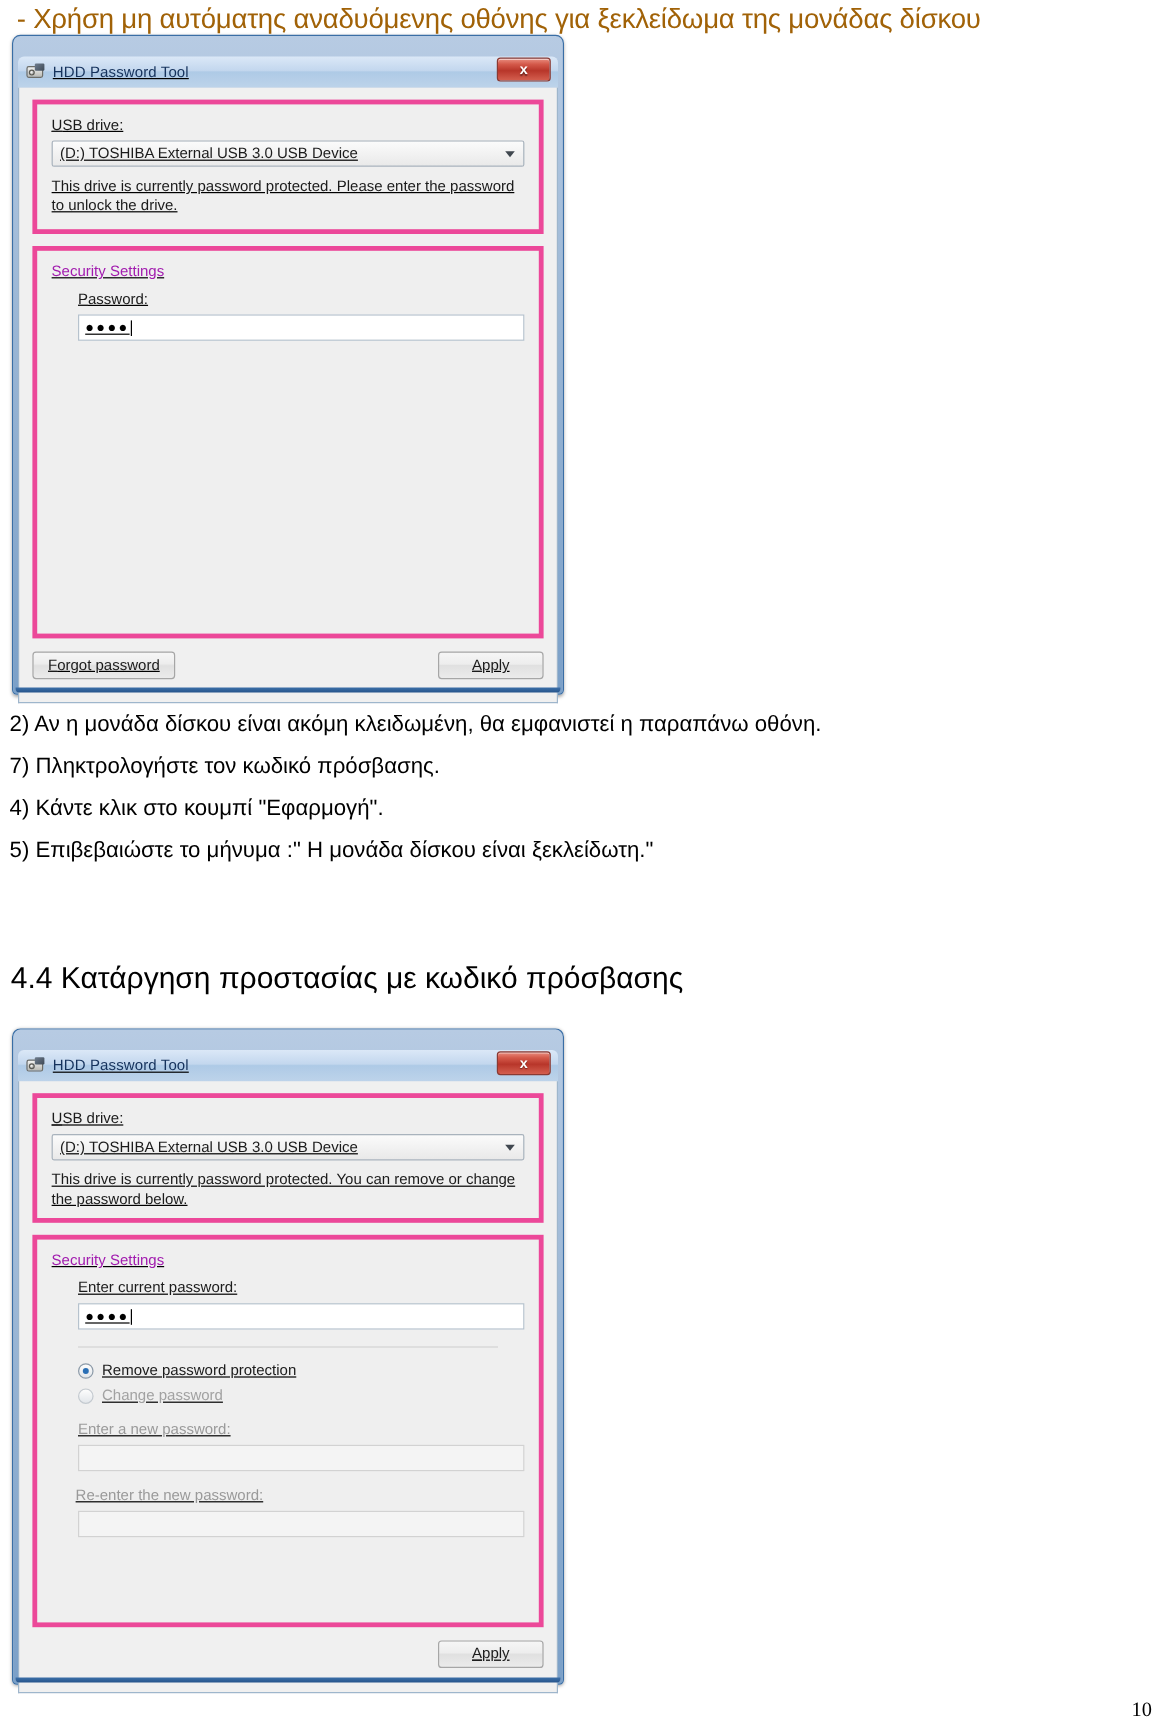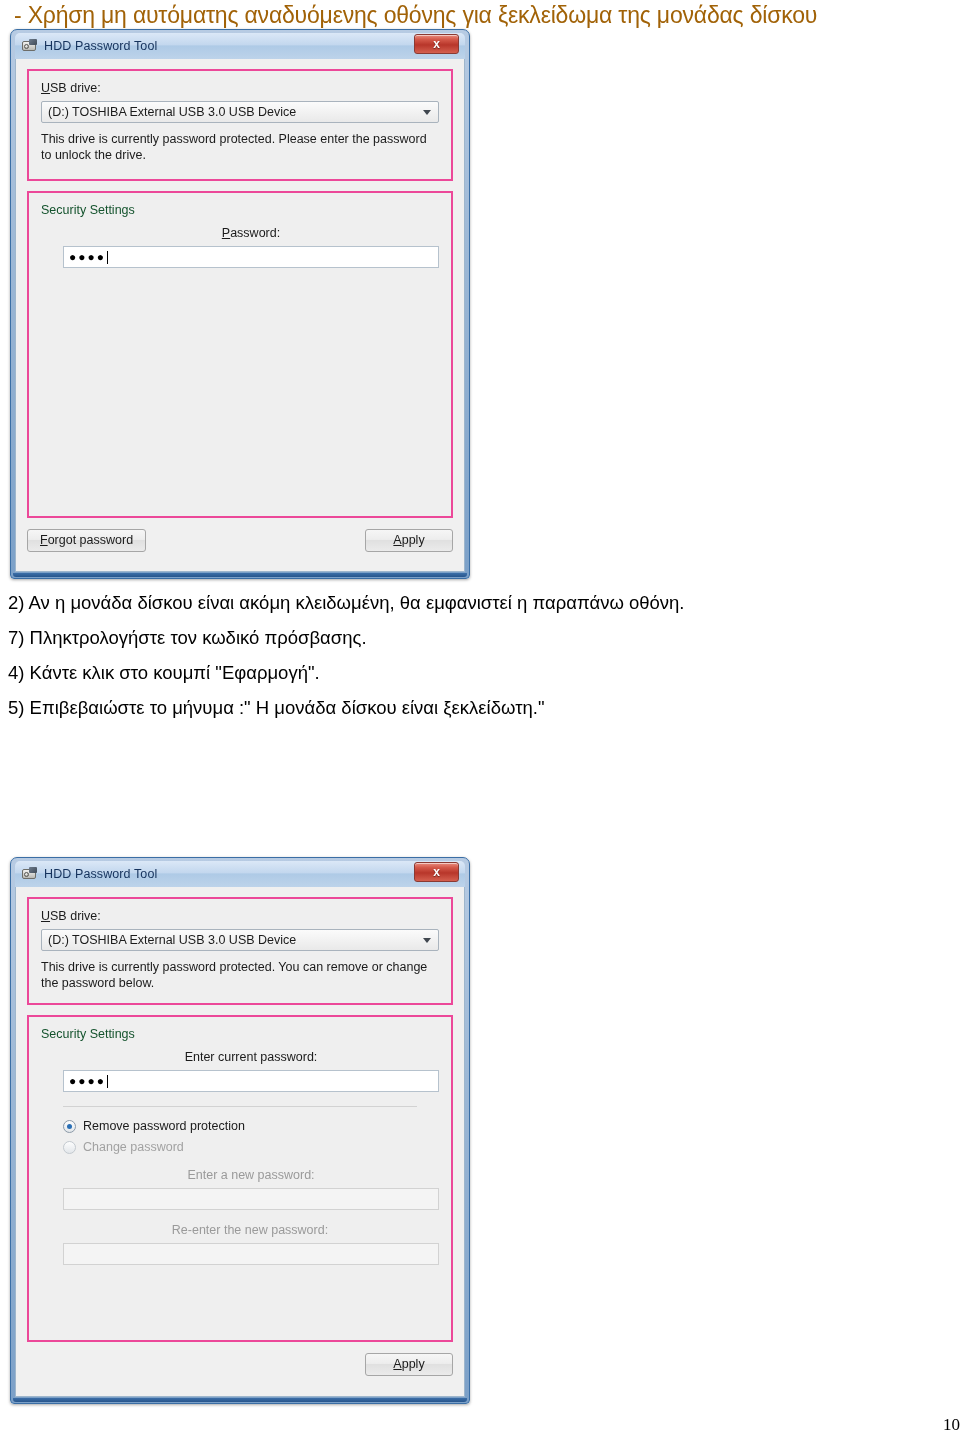--- a/index.html
+++ b/index.html
@@ -59,22 +59,23 @@
     font-size: 17px;
     color: #000;
   }
 
   
   .win {
     position: absolute;
     background: linear-gradient(180deg,#b7cbe3 0%, #9db8d6 40%, #7ba0c8 100%);
     border: 1px solid #3a6ea5;
     border-radius: 7px 7px 4px 4px;
-    padding: 3px 4px 5px 4px;
+    padding: 17px 4px 5px 4px;
     box-shadow: 0 1px 3px rgba(0,0,0,0.35);
+    text-decoration: underline;
   }
   .win::after{
     content:"";
     position:absolute;
     left:2px; right:2px; bottom:1px; height:4px;
     background: linear-gradient(180deg,#3c6fa8,#27558c);
     border-radius:0 0 3px 3px;
   }
 
   .titlebar {
@@ -136,38 +137,38 @@
   .win-body {
     background: #f0f0f0;
     border: 1px solid #9eb6cc;
     border-top: none;
     padding: 10px 11px 10px 11px;
     position: relative;
   }
 
   
   .group {
-    border: 2px solid #ec4899;
+    border: 4px solid #ec4899;
     background: #efefef;
     position: relative;
     padding: 10px 12px 12px 12px;
   }
   .group + .group { margin-top: 10px; }
   .group-label {
     font-size: 12.5px;
-    color: #14532d;
+    color: #a21caf;
     margin-bottom: 9px;
   }
 
   .field-label {
     font-size: 12.5px;
     color: #1b1b1b;
     margin-bottom: 6px;
   }
-  .field-label.indent { margin-left: 22px; text-align: center; }
+  .field-label.indent { margin-left: 22px; }
   .field-label u { text-decoration: underline; }
   .field-label.disabled { color: #9a9a9a; }
 
   .combo {
     height: 22px;
     border: 1px solid #a9b3bd;
     border-radius: 2px;
     background: linear-gradient(180deg,#fbfbfb,#e9e9e9);
     display: flex;
     align-items: center;
@@ -337,20 +338,21 @@
     </div>
   </div>
 
   <div class="steps">
     <div class="step-line">2) Αν η μονάδα δίσκου είναι ακόμη κλειδωμένη, θα εμφανιστεί η παραπάνω οθόνη.</div>
     <div class="step-line">7) Πληκτρολογήστε τον κωδικό πρόσβασης.</div>
     <div class="step-line">4) Κάντε κλικ στο κουμπί "Εφαρμογή".</div>
     <div class="step-line">5) Επιβεβαιώστε το μήνυμα :" Η μονάδα δίσκου είναι ξεκλείδωτη."</div>
   </div>
 
+  <div class="section-title">4.4 Κατάργηση προστασίας με κωδικό πρόσβασης</div>
 
   <div class="win" style="left:10px; top:857px; width:460px; height:547px;">
 
     <div class="titlebar">
       <span class="win-icon">
         <span class="hdd-body"></span>
           <span class="hdd-shine"></span>
           <span class="hdd-dot"></span>
       </span>
       <span class="win-title">HDD Password Tool</span>

